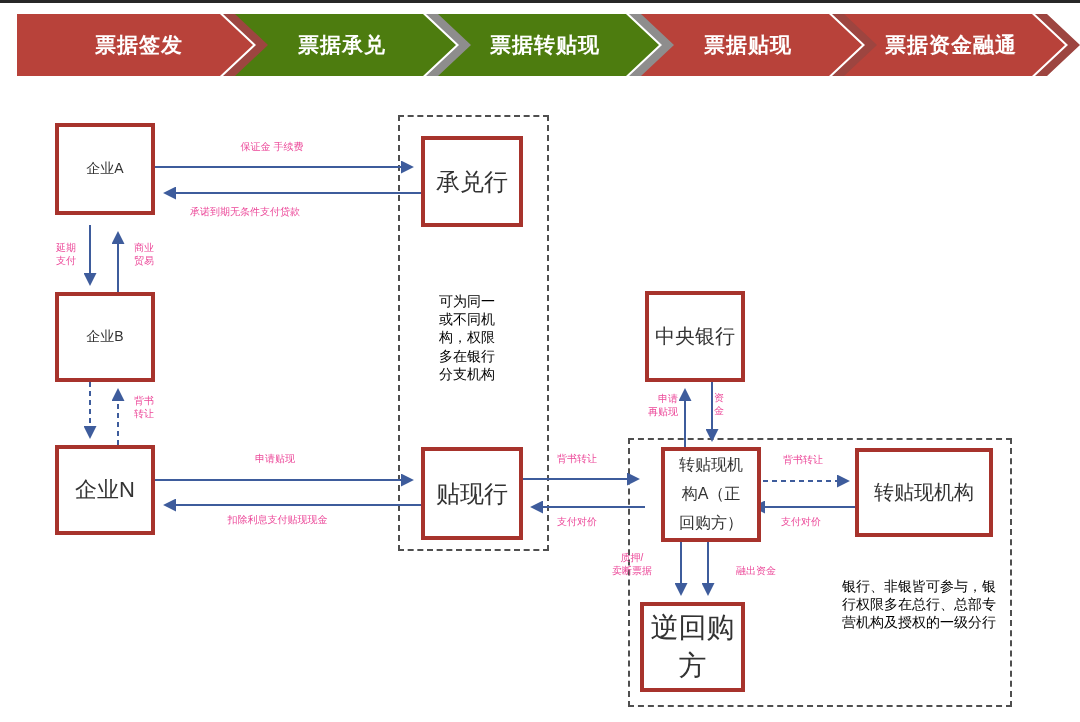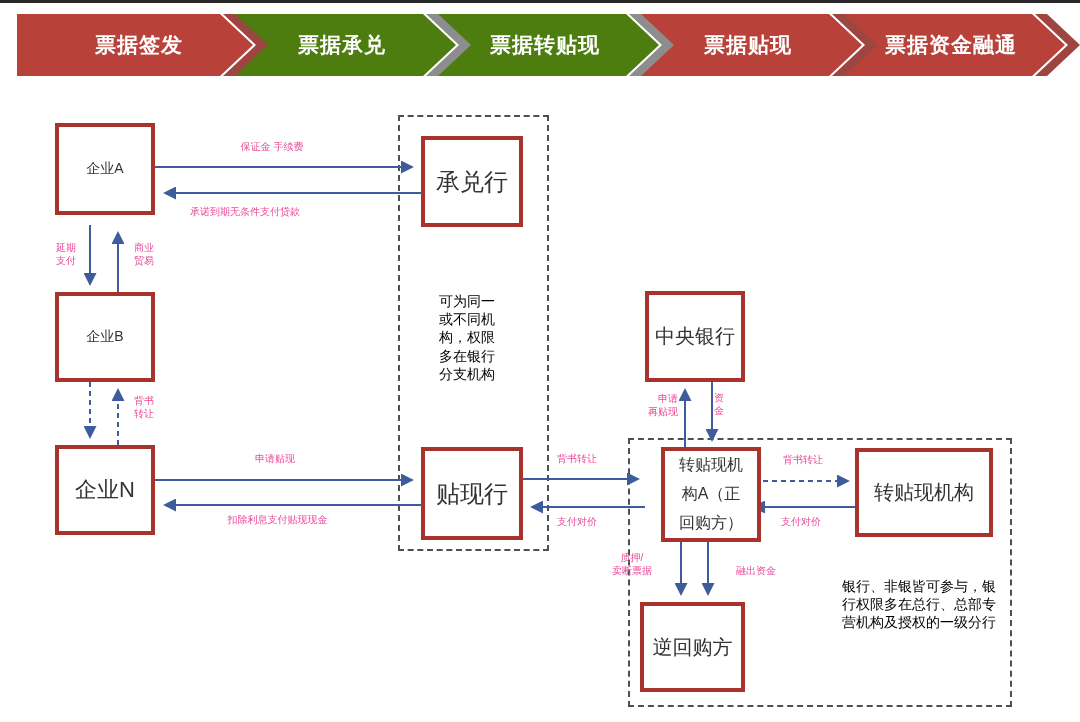--- a/index.html
+++ b/index.html
@@ -42,21 +42,21 @@
         display:flex;align-items:center;justify-content:center;text-align:center;
         color:#333333;z-index:6;}
   .n-qiyeA{left:55px;top:123px;width:100px;height:92px;font-size:14px;}
   .n-qiyeB{left:55px;top:292px;width:100px;height:90px;font-size:14px;}
   .n-qiyeN{left:55px;top:445px;width:100px;height:90px;font-size:22px;}
   .n-chengduihang{left:421px;top:136px;width:102px;height:91px;font-size:24px;}
   .n-tiexianhang{left:421px;top:447px;width:102px;height:93px;font-size:24px;}
   .n-zhongyang{left:645px;top:291px;width:100px;height:91px;font-size:20px;}
   .n-zhuanA{left:645px;top:447px;width:100px;height:95px;font-size:16px;line-height:1.8;white-space:pre-line;margin-left:16px;}
   .n-zhuanjigou{left:855px;top:448px;width:138px;height:89px;font-size:20px;}
-  .n-nihuigou{left:640px;top:602px;width:105px;height:90px;font-size:20px;}
+  .n-nihuigou{left:640px;top:602px;width:105px;height:90px;font-size:28px;}
 
   
   svg.connectors{position:absolute;left:0;top:0;z-index:5;}
   svg.connectors line{stroke:#3e5c9c;stroke-width:2;}
   svg.connectors line.dash{stroke-dasharray:5 4;}
 
   
   .elabel{position:absolute;font-size:10px;color:#ec4899;text-align:center;
           white-space:pre-line;line-height:1.25;z-index:7;}
   .elabel.right{text-align:right;}

